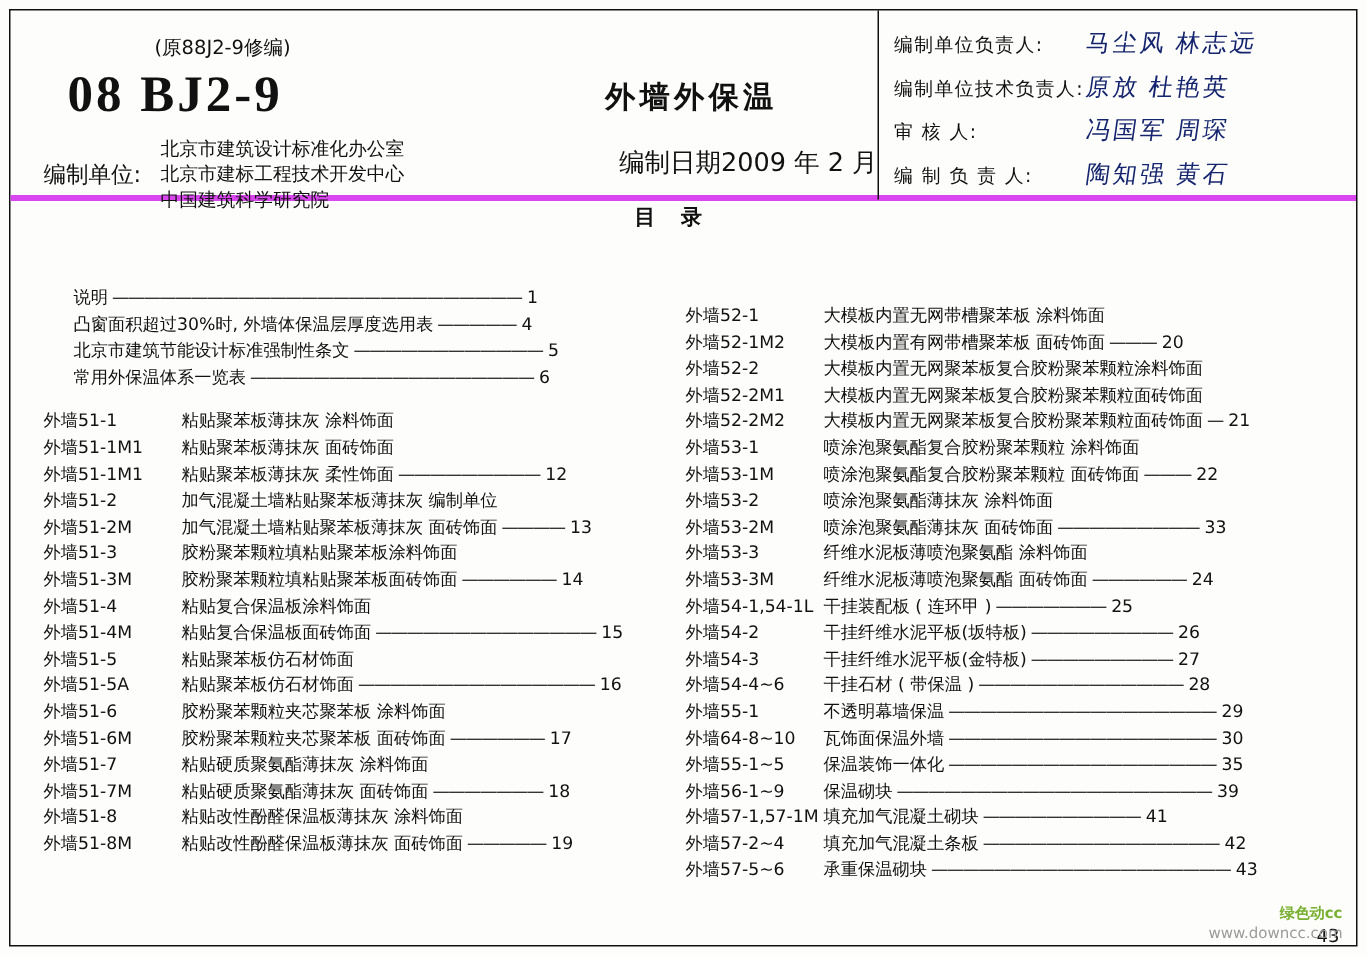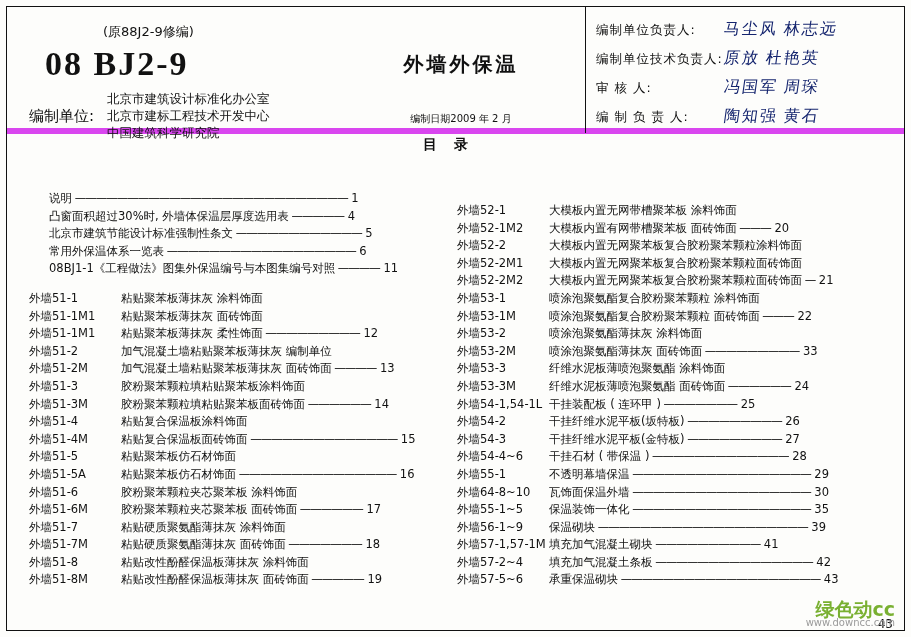--- a/index.html
+++ b/index.html
@@ -20,21 +20,21 @@
     left:6px;top:6px;right:6px;bottom:6px;
     border:1px solid #111;
     box-sizing:border-box;
   }
   
   .header{
     position:absolute;
     left:7px;top:7px;
     width:897px;height:127px;
     box-sizing:border-box;
-    border-bottom:6px solid #d946ef;
+    border-bottom:4px solid #d946ef;
   }
   .hdr-left{
     position:absolute;left:0;top:0;width:330px;height:126px;
   }
   .orig-code{
     position:absolute;left:96px;top:16px;
     font-size:13px;letter-spacing:0px;
     font-family:"DejaVu Sans","Liberation Sans",sans-serif;
   }
   .big-code{
@@ -53,22 +53,22 @@
   }
   .hdr-mid{
     position:absolute;left:330px;top:0;width:248px;height:126px;
   }
   .doc-title{
     position:absolute;left:0;top:44px;width:248px;
     text-align:center;
     font-size:20px;font-weight:bold;letter-spacing:3px;
   }
   .doc-date{
-    position:absolute;left:0;top:105px;width:248px;
-    text-align:center;font-size:10px;
+    position:absolute;left:0;top:90px;width:248px;
+    text-align:right;font-size:17px;
   }
   .hdr-right{
     position:absolute;left:578px;top:0;width:319px;height:126px;
     border-left:1px solid #111;
     box-sizing:border-box;
   }
   .sig-row{
     position:absolute;left:10px;width:300px;height:26px;
     font-size:12.5px;
   }
@@ -106,21 +106,21 @@
   }
   .e-code{display:inline-block;width:92px;margin-top:44px;}
   .e-text{display:inline-block;}
   .e-dash{letter-spacing:-1px;}
   .wm{
     position:absolute;right:16px;bottom:8px;
     text-align:right;
     font-size:11px;color:#8fbf4a;
     line-height:13px;
   }
-  .wm .wm1{font-size:19px;font-weight:bold;color:#79b031;}
+  .wm .wm1{font-size:10px;font-weight:bold;color:#79b031;}
   .wm .wm2{font-size:10px;color:#9a9a9a;}
   .pg{
     position:absolute;right:18px;bottom:6px;
     font-size:12px;
   }
 </style>
 </head>
 <body>
 
 <div class="page">
@@ -161,21 +161,20 @@
   </div>
 
   <div class="toc-title">目 录</div>
 
   <div class="cols">
     <div class="col col-left" id="col-left">
         <div class="entry"><span class="e-code" style="width: 20px;"></span><span class="e-text">说明</span><span class="e-dash"> ——————————————————————————</span><span class="e-page"> 1</span></div>
         <div class="entry"><span class="e-code" style="width: 20px;"></span><span class="e-text">凸窗面积超过30%时, 外墙体保温层厚度选用表</span><span class="e-dash"> —————</span><span class="e-page"> 4</span></div>
         <div class="entry"><span class="e-code" style="width: 20px;"></span><span class="e-text">北京市建筑节能设计标准强制性条文</span><span class="e-dash"> ————————————</span><span class="e-page"> 5</span></div>
         <div class="entry"><span class="e-code" style="width: 20px;"></span><span class="e-text">常用外保温体系一览表</span><span class="e-dash"> ——————————————————</span><span class="e-page"> 6</span></div>
-        <div class="entry"><span class="e-code" style="width: 20px;"></span><span class="e-text">08BJ1-1《工程做法》图集外保温编号与本图集编号对照</span><span class="e-dash"> ————</span><span class="e-page"> 11</span></div>
         <div class="entry"><span class="e-code">外墙51-1</span><span class="e-text">粘贴聚苯板薄抹灰    涂料饰面</span><span class="e-dash"></span><span class="e-page"></span></div>
         <div class="entry"><span class="e-code">外墙51-1M1</span><span class="e-text">粘贴聚苯板薄抹灰    面砖饰面</span><span class="e-dash"></span><span class="e-page"></span></div>
         <div class="entry"><span class="e-code">外墙51-1M1</span><span class="e-text">粘贴聚苯板薄抹灰    柔性饰面</span><span class="e-dash"> —————————</span><span class="e-page"> 12</span></div>
         <div class="entry"><span class="e-code">外墙51-2</span><span class="e-text">加气混凝土墙粘贴聚苯板薄抹灰  编制单位</span><span class="e-dash"></span><span class="e-page"></span></div>
         <div class="entry"><span class="e-code">外墙51-2M</span><span class="e-text">加气混凝土墙粘贴聚苯板薄抹灰  面砖饰面</span><span class="e-dash"> ————</span><span class="e-page"> 13</span></div>
         <div class="entry"><span class="e-code">外墙51-3</span><span class="e-text">胶粉聚苯颗粒填粘贴聚苯板涂料饰面</span><span class="e-dash"></span><span class="e-page"></span></div>
         <div class="entry"><span class="e-code">外墙51-3M</span><span class="e-text">胶粉聚苯颗粒填粘贴聚苯板面砖饰面</span><span class="e-dash"> ——————</span><span class="e-page"> 14</span></div>
         <div class="entry"><span class="e-code">外墙51-4</span><span class="e-text">粘贴复合保温板涂料饰面</span><span class="e-dash"></span><span class="e-page"></span></div>
         <div class="entry"><span class="e-code">外墙51-4M</span><span class="e-text">粘贴复合保温板面砖饰面</span><span class="e-dash"> ——————————————</span><span class="e-page"> 15</span></div>
         <div class="entry"><span class="e-code">外墙51-5</span><span class="e-text">粘贴聚苯板仿石材饰面</span><span class="e-dash"></span><span class="e-page"></span></div>

